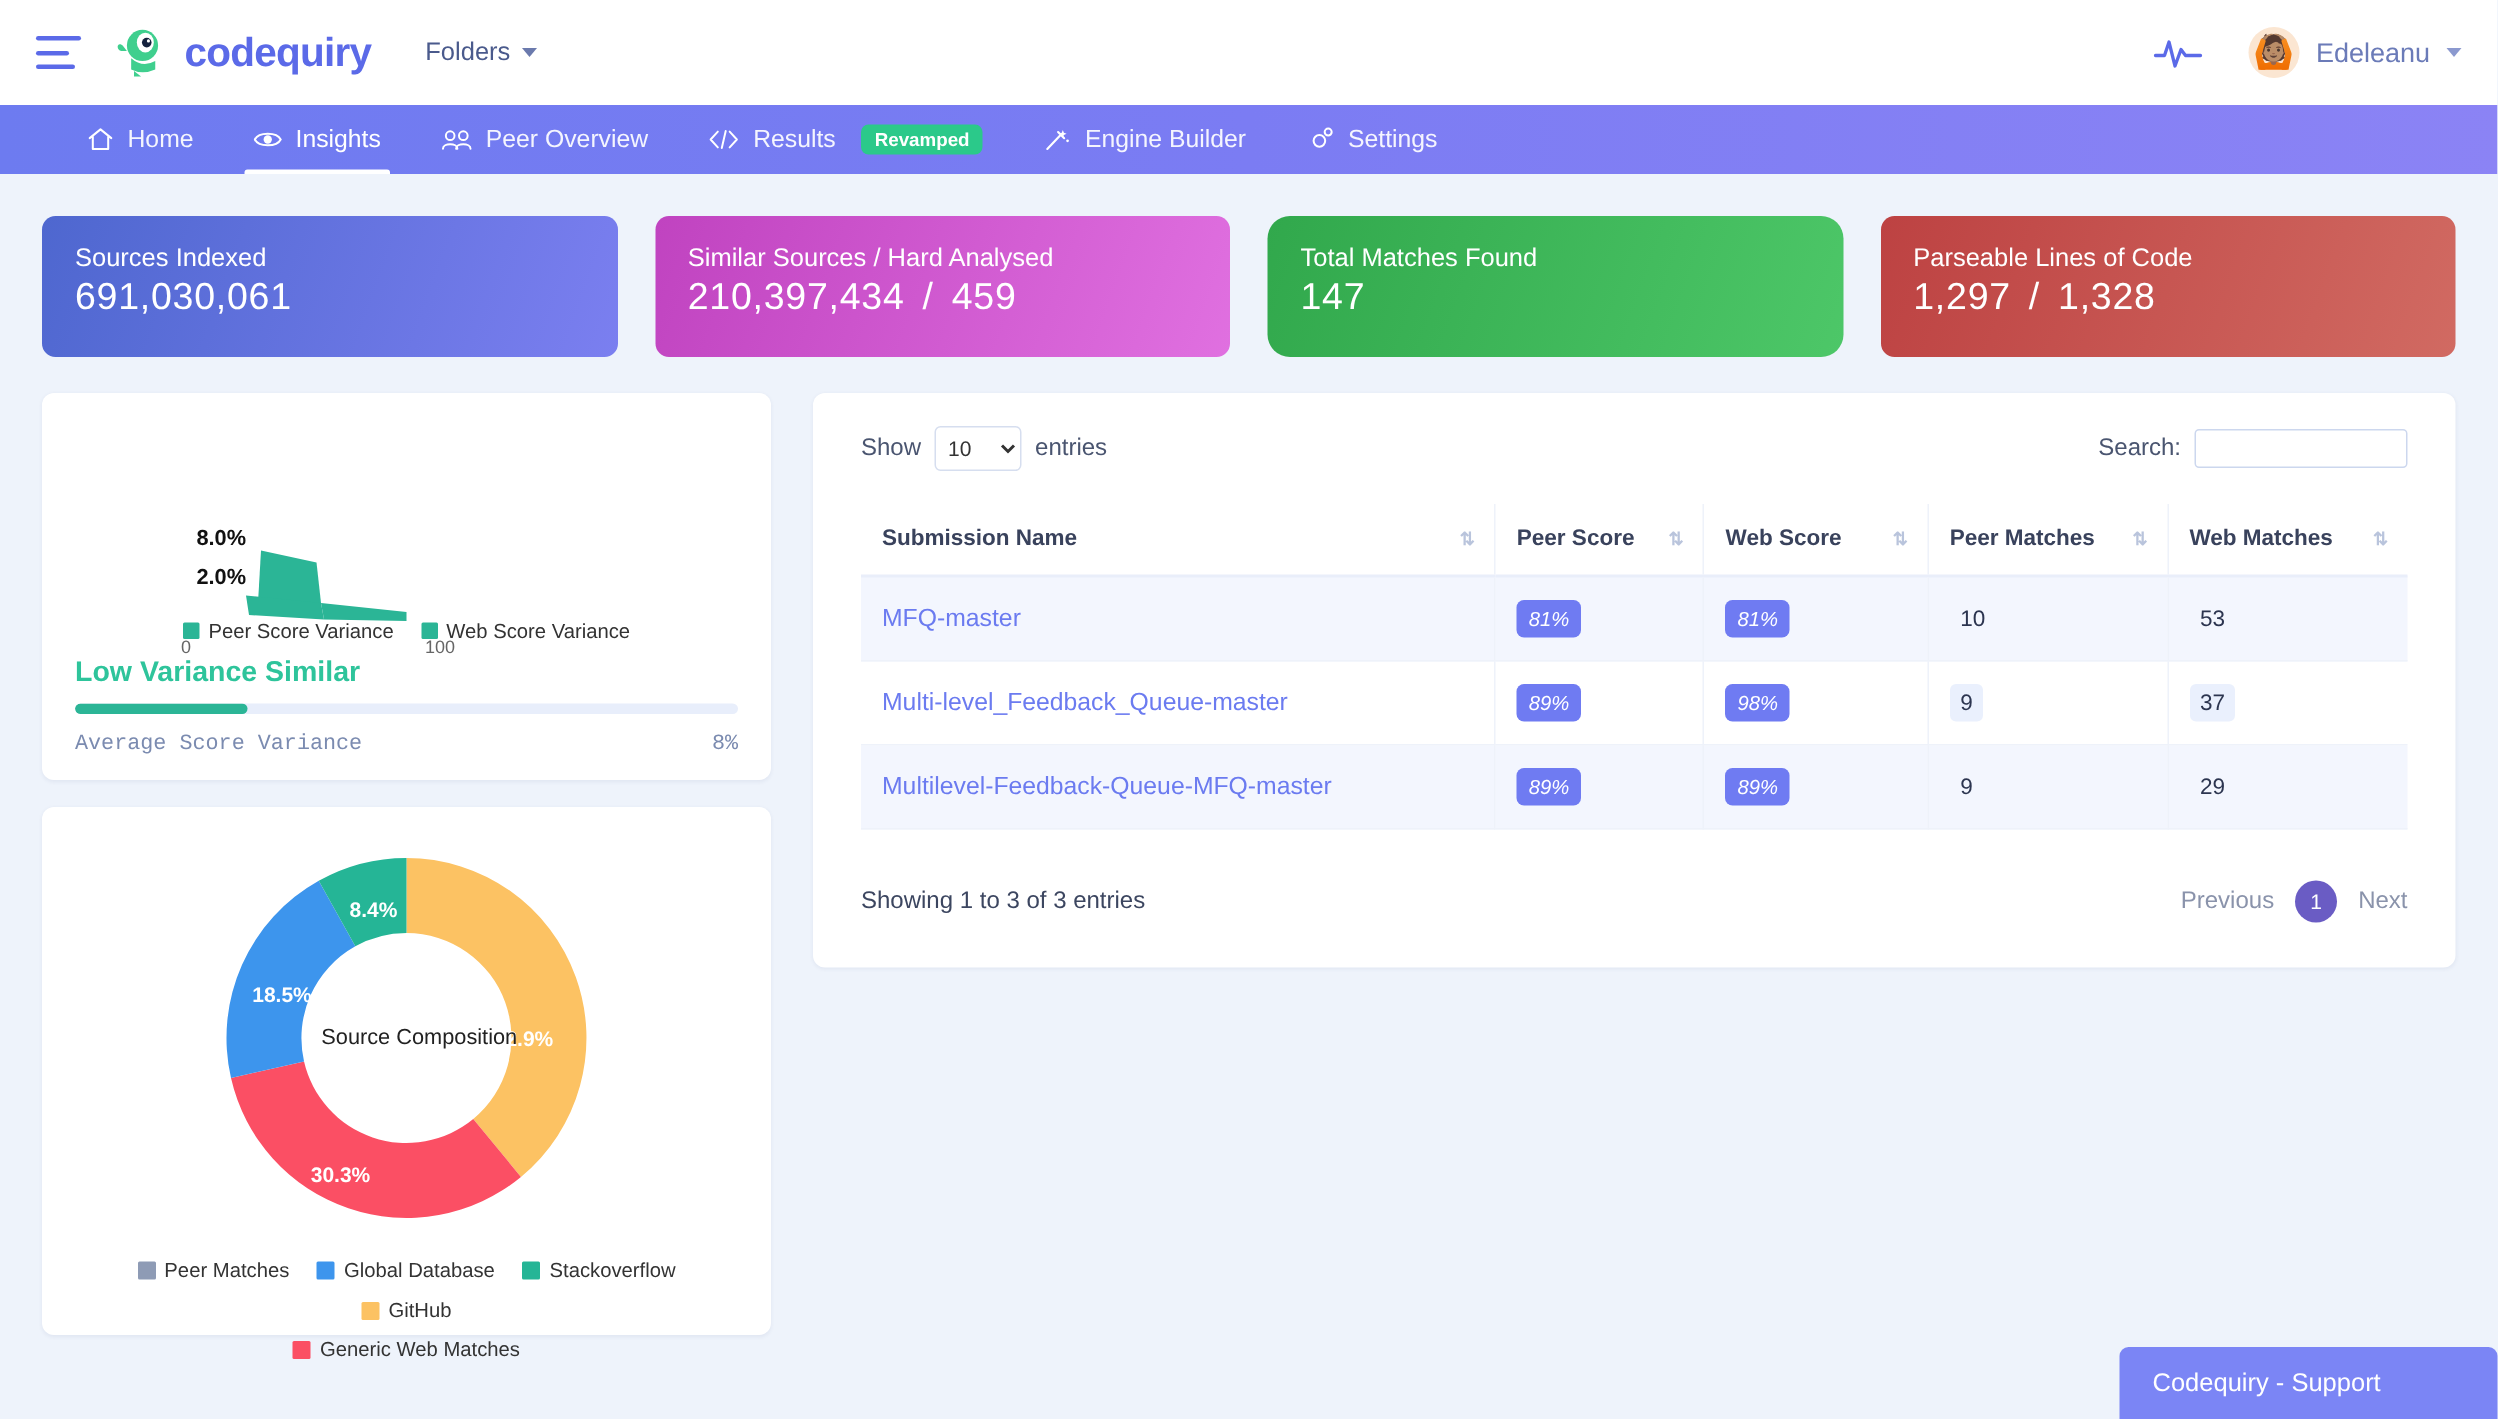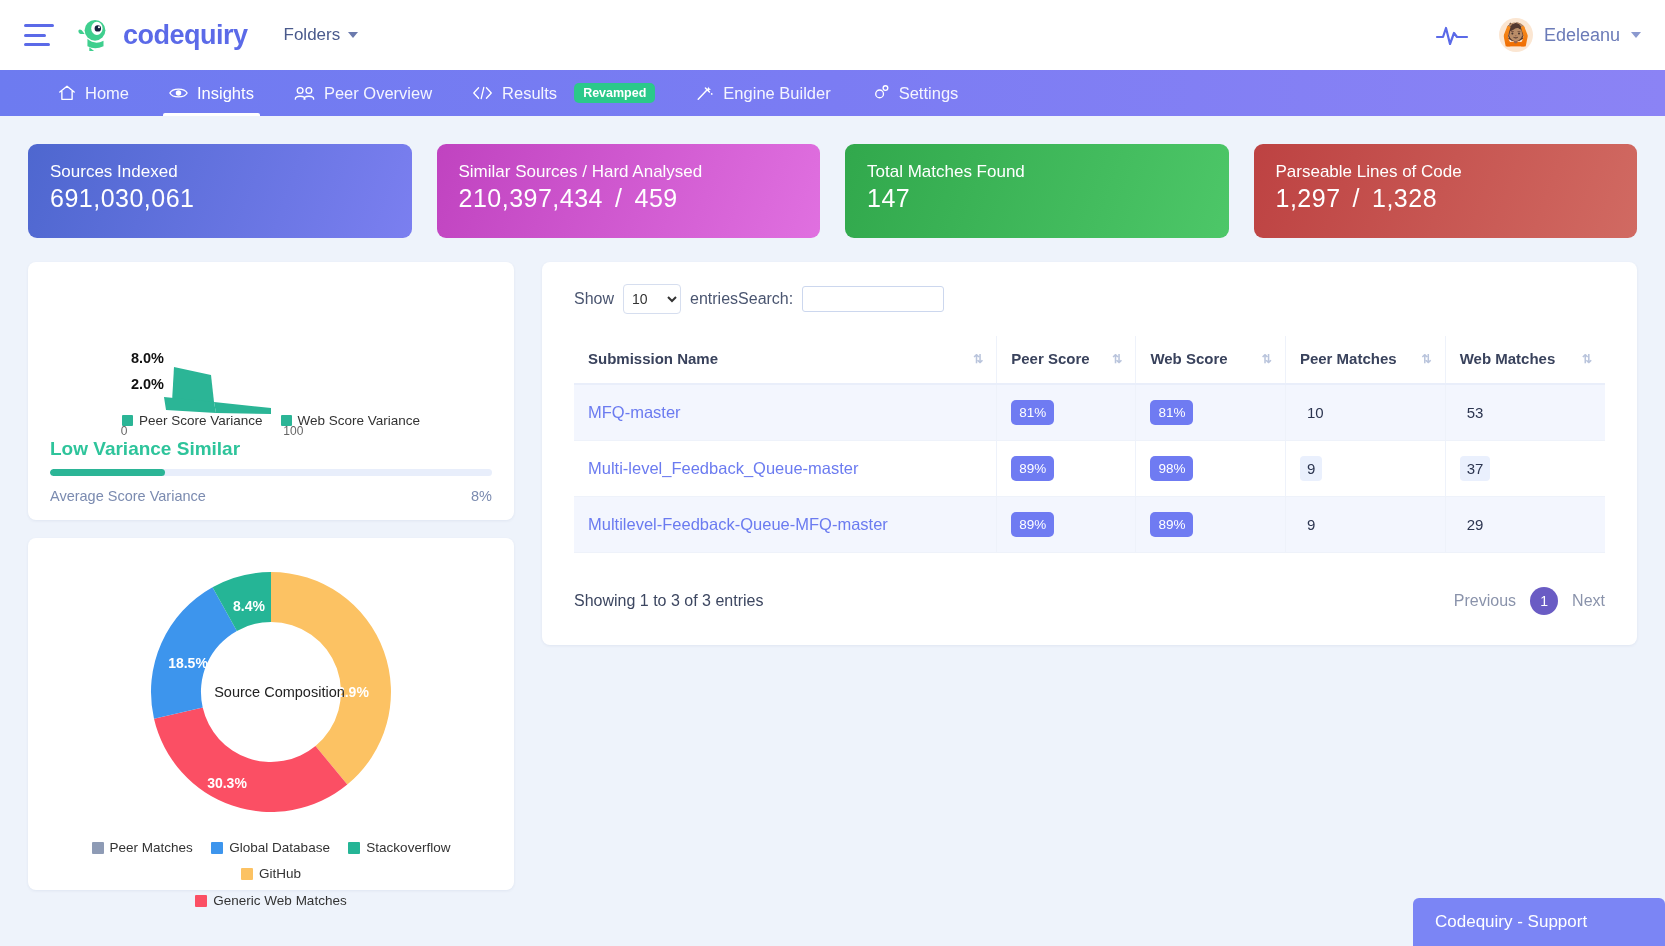--- a/index.html
+++ b/index.html
@@ -82,36 +82,36 @@
   .var-chart { flex: 1; position: relative; }
   .var-svg { position: absolute; left: 0; top: 0; }
   .var-legend { display: flex; justify-content: center; gap: 18px;
     font-size: 13.5px; color: #333; margin-top: -2px; }
   .var-legend-item { display: flex; align-items: center; gap: 6px; }
   .sw { width: 11px; height: 11px; border-radius: 1px; background: #2bb596; display: inline-block; }
   .var-title { color: #2ec49b; font-size: 19px; font-weight: bold; margin: 10px 0 9px 4px; }
   .var-bar { height: 7px; border-radius: 4px; background: #e8eefb; margin: 0 4px; overflow: hidden; }
   .var-bar-fill { height: 100%; border-radius: 4px; background: #2bb596; }
   .var-foot { display: flex; justify-content: space-between; margin: 12px 4px 0 4px;
-    color: #7b8bb0; font-size: 14.5px; }
+    color: #7b8bb0; font-size: 14.5px; font-family: Liberation Mono, monospace; }
 
   
   .donut-card { padding: 18px 18px 14px 18px; height: 352px;
     display: flex; flex-direction: column; align-items: center; }
   .donut-wrap { position: relative; width: 272px; height: 272px; }
   .donut-center { position: absolute; left: 17px; right: 0; top: 50%;
     transform: translateY(-50%); text-align: center; font-size: 14.5px; color: #222; }
   .donut-legend { margin-top: 8px; text-align: center; line-height: 1.65; }
   .dlg { display: inline-flex; align-items: center; gap: 6px; margin: 0 7px;
     font-size: 13.5px; color: #333; }
   .dsw { width: 12px; height: 12px; border-radius: 1px; display: inline-block; }
 
   
   .table-card { padding: 22px 32px 30px 32px; }
-  .table-top { display: flex; align-items: center; 
+  .table-top { display: flex; align-items: center; justify-content: space-between;
     margin-bottom: 22px; }
   .show-entries { display: flex; align-items: center; gap: 9px;
     font-size: 16px; color: #4a5570; }
   .entries-select { width: 58px; height: 30px; border: 1px solid #d6deef;
     border-radius: 4px; font-size: 14px; color: #333; padding: 0 4px;
     background: #fff; font-family: "Liberation Sans", sans-serif; }
   .search-wrap { display: flex; align-items: center; gap: 9px;
     font-size: 16px; color: #4a5570; }
   .search-input { width: 142px; height: 26px; border: 1px solid #ccd7ee;
     border-radius: 3px; padding: 0 6px; font-size: 14px;
@@ -128,21 +128,21 @@
   .sort-ico { color: #b9c4dc; font-size: 12px; line-height: 1; letter-spacing: -1px; }
   tbody td {
     padding: 15px 14px; font-size: 15px; color: #2c3550;
     border-bottom: 1px solid #eef2fa; border-right: 1px solid #eef2fa;
   }
   tbody td:last-child { border-right: none; }
   tbody tr.alt td { background: #f3f6fe; }
   .sub-link { color: #6b7bf0; font-size: 16.5px; cursor: pointer; }
   .score-badge { display: inline-block; background: #6f7bf2; color: #fff;
     font-size: 13.5px; padding: 5px 8px; border-radius: 5px; min-width: 34px;
-    text-align: center; }
+    text-align: center; font-style: italic; }
   .num-chip { display: inline-block; padding: 4px 7px; border-radius: 4px; }
   .num-chip.shaded { background: #eaf0fd; }
 
   .table-foot { display: flex; align-items: center; justify-content: space-between;
     margin-top: 34px; }
   .showing { font-size: 16px; color: #3c4660; }
   .pager { display: flex; align-items: center; gap: 14px; }
   .pg-text { color: #8a93ab; font-size: 16px; cursor: pointer; }
   .pg-num { width: 28px; height: 28px; border-radius: 50%; background: #6a5cc4;
     color: #fff; display: flex; align-items: center; justify-content: center;
@@ -266,21 +266,21 @@
     <div class="stat-value">
       <span>691,030,061</span>
     </div>
   </div>
   <div class="stat" id="stat1" style="background: linear-gradient(110deg, rgb(192, 67, 192) 0%, rgb(224, 112, 224) 100%);">
     <div class="stat-label">Similar Sources / Hard Analysed</div>
     <div class="stat-value">
       <span>210,397,434</span><span class="sep">/</span><span>459</span>
     </div>
   </div>
-  <div class="stat" id="stat2" style="background: linear-gradient(110deg, rgb(49, 168, 76) 0%, rgb(77, 199, 104) 100%);">
+  <div class="stat" id="stat2" style="background: linear-gradient(110deg, rgb(49, 168, 76) 0%, rgb(77, 199, 104) 100%); border-radius: 15px;">
     <div class="stat-label">Total Matches Found</div>
     <div class="stat-value">
       <span>147</span>
     </div>
   </div>
   <div class="stat" id="stat3" style="background: linear-gradient(110deg, rgb(189, 66, 66) 0%, rgb(209, 106, 98) 100%);">
     <div class="stat-label">Parseable Lines of Code</div>
     <div class="stat-value">
       <span>1,297</span><span class="sep">/</span><span>1,328</span>
     </div>

